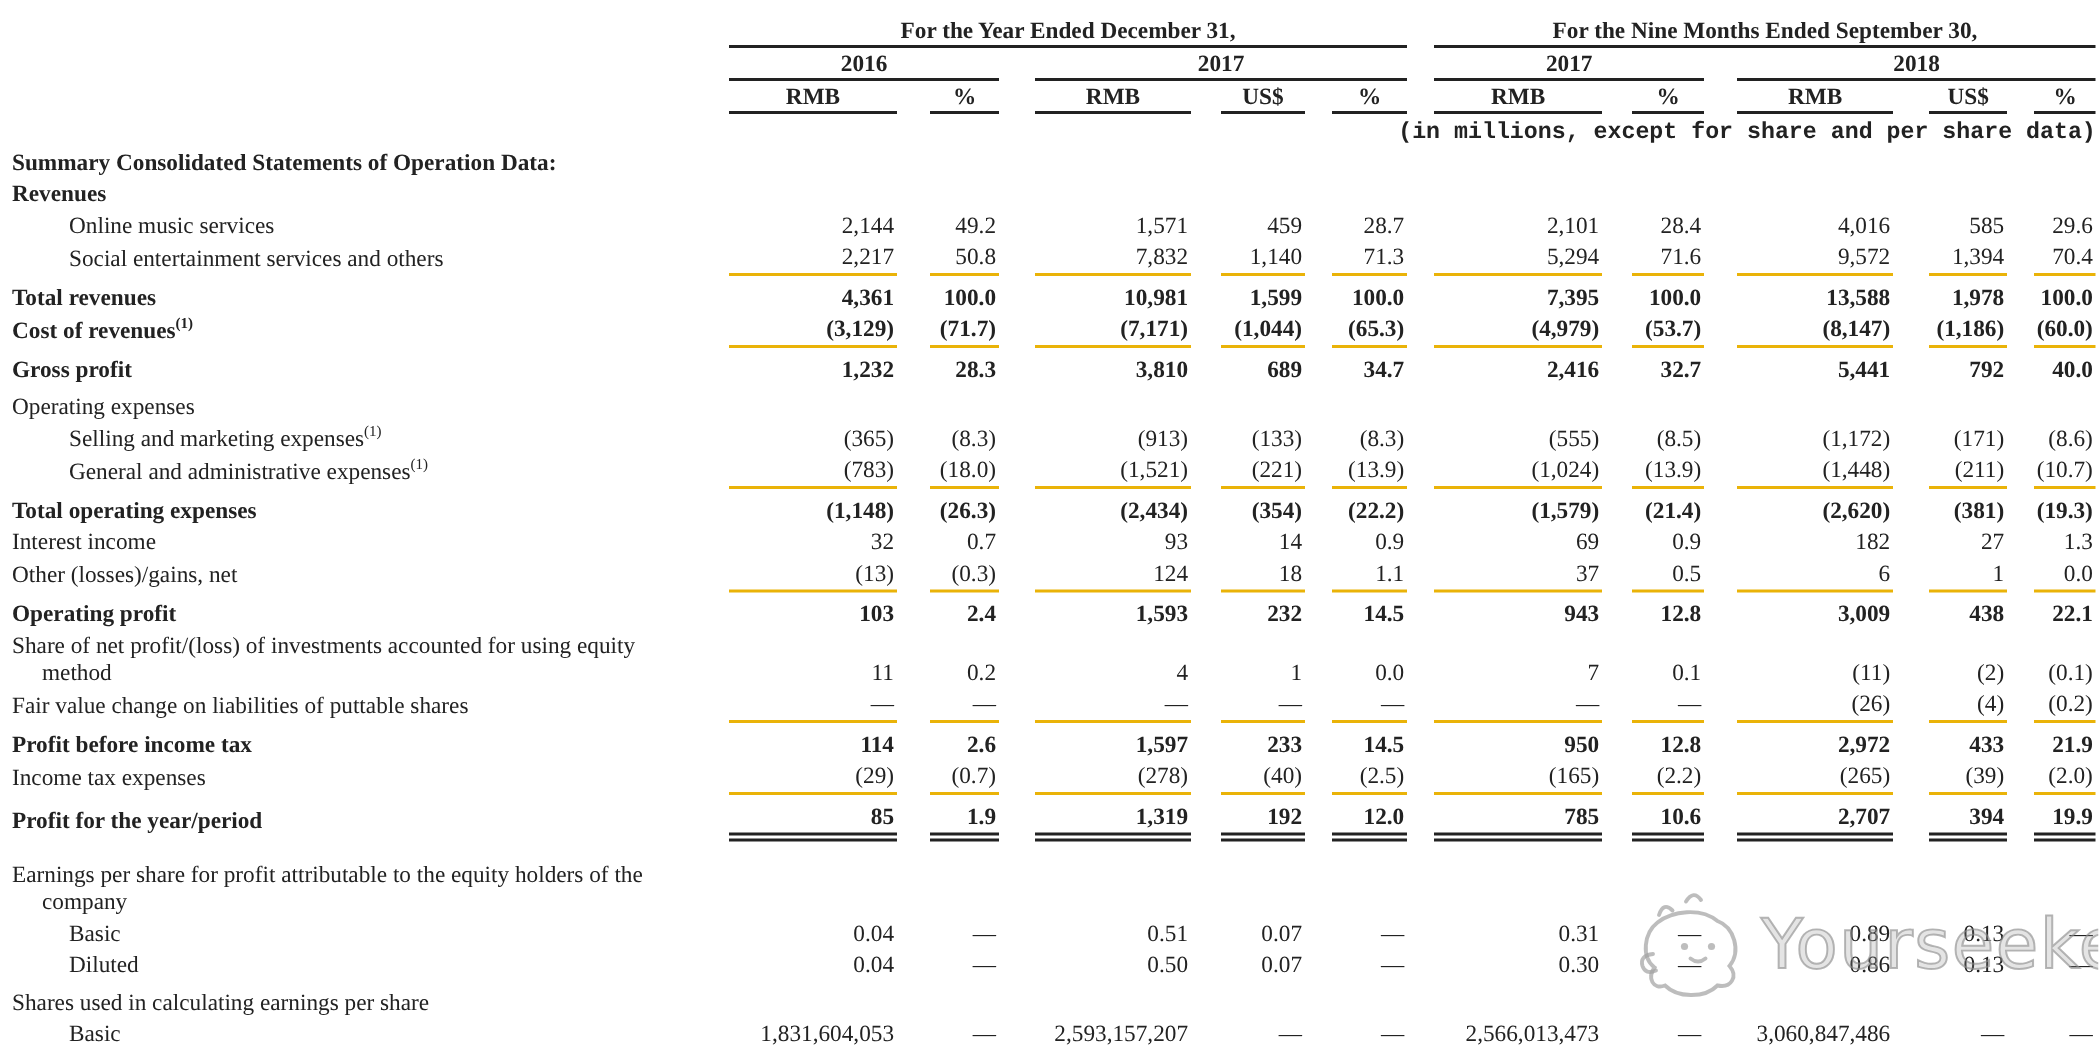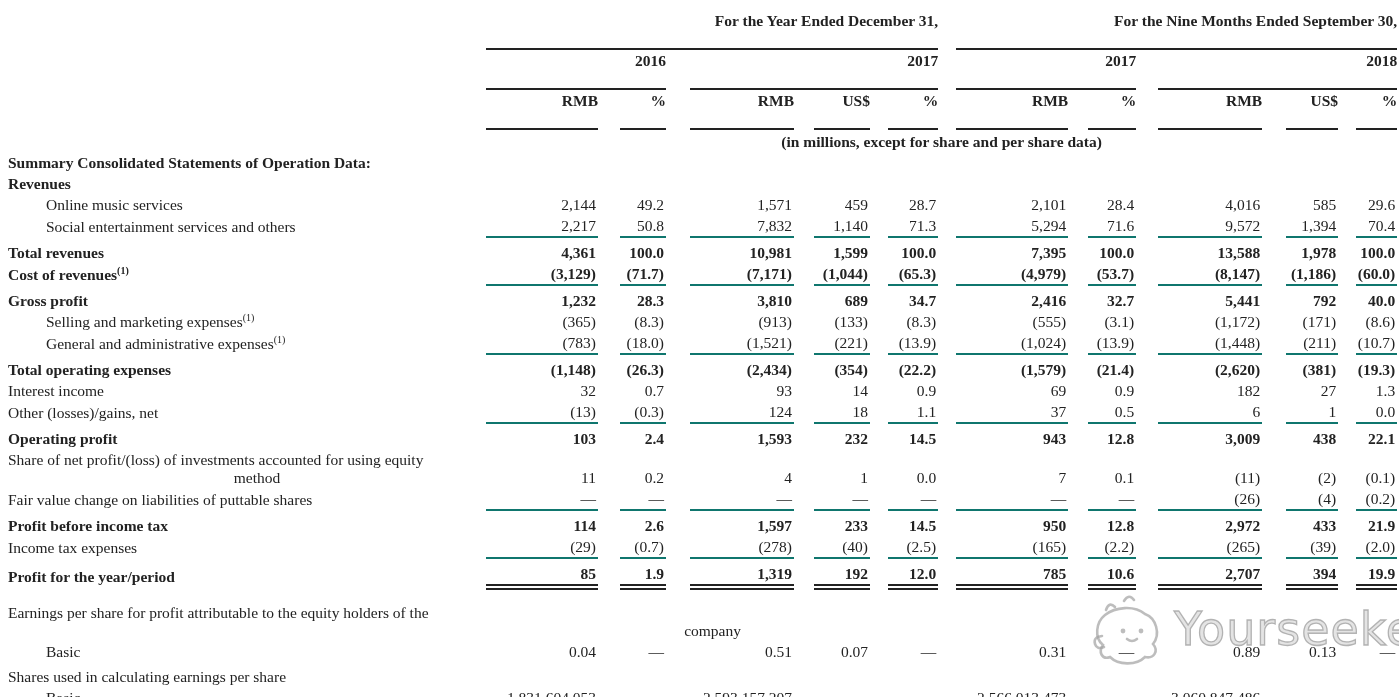--- a/index.html
+++ b/index.html
@@ -9,28 +9,28 @@
     background:#ffffff;
     overflow:hidden;
     box-sizing:border-box;
     padding-top:10px;
     font-family:"Liberation Serif","DejaVu Serif",serif;
     color:#222222;
     font-size:15.5px;
   }
   table{border-collapse:collapse;table-layout:fixed;margin-left:2px;width:1395px;}
   td,th{padding:2px 0 1px;vertical-align:bottom;line-height:18px;overflow:visible;white-space:nowrap;}
-  thead th{font-weight:bold;text-align:right;border-bottom:2px solid #222;padding-bottom:18px;}
+  thead th{font-weight:bold;text-align:center;border-bottom:2px solid #222;padding-bottom:0;}
   thead td{border:none;}
-  .note{font-weight:bold;text-align:center;padding-top:3px;}
+  .note{font-weight:bold;text-align:right;padding-top:3px;font-family:Liberation Mono, monospace;}
   .lbl{text-align:left;padding-left:6px;}
   .lbl.ind{padding-left:44px;}
-  .l2{padding-left:20px;text-align:center;}
+  .l2{padding-left:20px;}
   .num{text-align:right;padding-right:2px;}
-  td.u{border-bottom:2px solid #0f766e;}
+  td.u{border-bottom:2px solid #eab308;}
   td.uu{border-bottom:6px double #222;}
   tr.b td{font-weight:bold;}
   tr.gap-sm td{padding-top:6px;}
   tr.gap-lg td{padding-top:14px;}
   sup{font-size:10px;line-height:0;}
   .watermark{
     position:absolute;left:1090px;top:588px;
     display:flex;align-items:center;gap:4px;
     pointer-events:none;opacity:0.85;
   }
@@ -223,35 +223,38 @@
           <td class="num">2,416</td>
           <td class="sp"></td>
           <td class="num">32.7</td>
           <td class="sp"></td>
           <td class="num">5,441</td>
           <td class="sp"></td>
           <td class="num">792</td>
           <td class="sp"></td>
           <td class="num">40.0</td>
         </tr>
+        <tr class="gap-sm">
+          <td class="lbl" colspan="20"><span>Operating expenses</span></td>
+        </tr>
         <tr>
           <td class="lbl ind"><span>Selling and marketing expenses</span><sup>(1)</sup></td>
           <td class="num">(365)</td>
           <td class="sp"></td>
           <td class="num">(8.3)</td>
           <td class="sp"></td>
           <td class="num">(913)</td>
           <td class="sp"></td>
           <td class="num">(133)</td>
           <td class="sp"></td>
           <td class="num">(8.3)</td>
           <td class="sp"></td>
           <td class="num">(555)</td>
           <td class="sp"></td>
-          <td class="num">(3.1)</td>
+          <td class="num">(8.5)</td>
           <td class="sp"></td>
           <td class="num">(1,172)</td>
           <td class="sp"></td>
           <td class="num">(171)</td>
           <td class="sp"></td>
           <td class="num">(8.6)</td>
         </tr>
         <tr>
           <td class="lbl ind"><span>General and administrative expenses</span><sup>(1)</sup></td>
           <td class="num u">(783)</td>
@@ -485,20 +488,42 @@
           <td class="sp"></td>
           <td class="num">0.07</td>
           <td class="sp"></td>
           <td class="num">—</td>
           <td class="sp"></td>
           <td class="num">0.31</td>
           <td class="sp"></td>
           <td class="num">—</td>
           <td class="sp"></td>
           <td class="num">0.89</td>
+          <td class="sp"></td>
+          <td class="num">0.13</td>
+          <td class="sp"></td>
+          <td class="num">—</td>
+        </tr>
+        <tr>
+          <td class="lbl ind"><span>Diluted</span></td>
+          <td class="num">0.04</td>
+          <td class="sp"></td>
+          <td class="num">—</td>
+          <td class="sp"></td>
+          <td class="num">0.50</td>
+          <td class="sp"></td>
+          <td class="num">0.07</td>
+          <td class="sp"></td>
+          <td class="num">—</td>
+          <td class="sp"></td>
+          <td class="num">0.30</td>
+          <td class="sp"></td>
+          <td class="num">—</td>
+          <td class="sp"></td>
+          <td class="num">0.86</td>
           <td class="sp"></td>
           <td class="num">0.13</td>
           <td class="sp"></td>
           <td class="num">—</td>
         </tr>
         <tr class="gap-sm">
           <td class="lbl" colspan="20"><span>Shares used in calculating earnings per share</span></td>
         </tr>
         <tr>
           <td class="lbl ind"><span>Basic</span></td>

